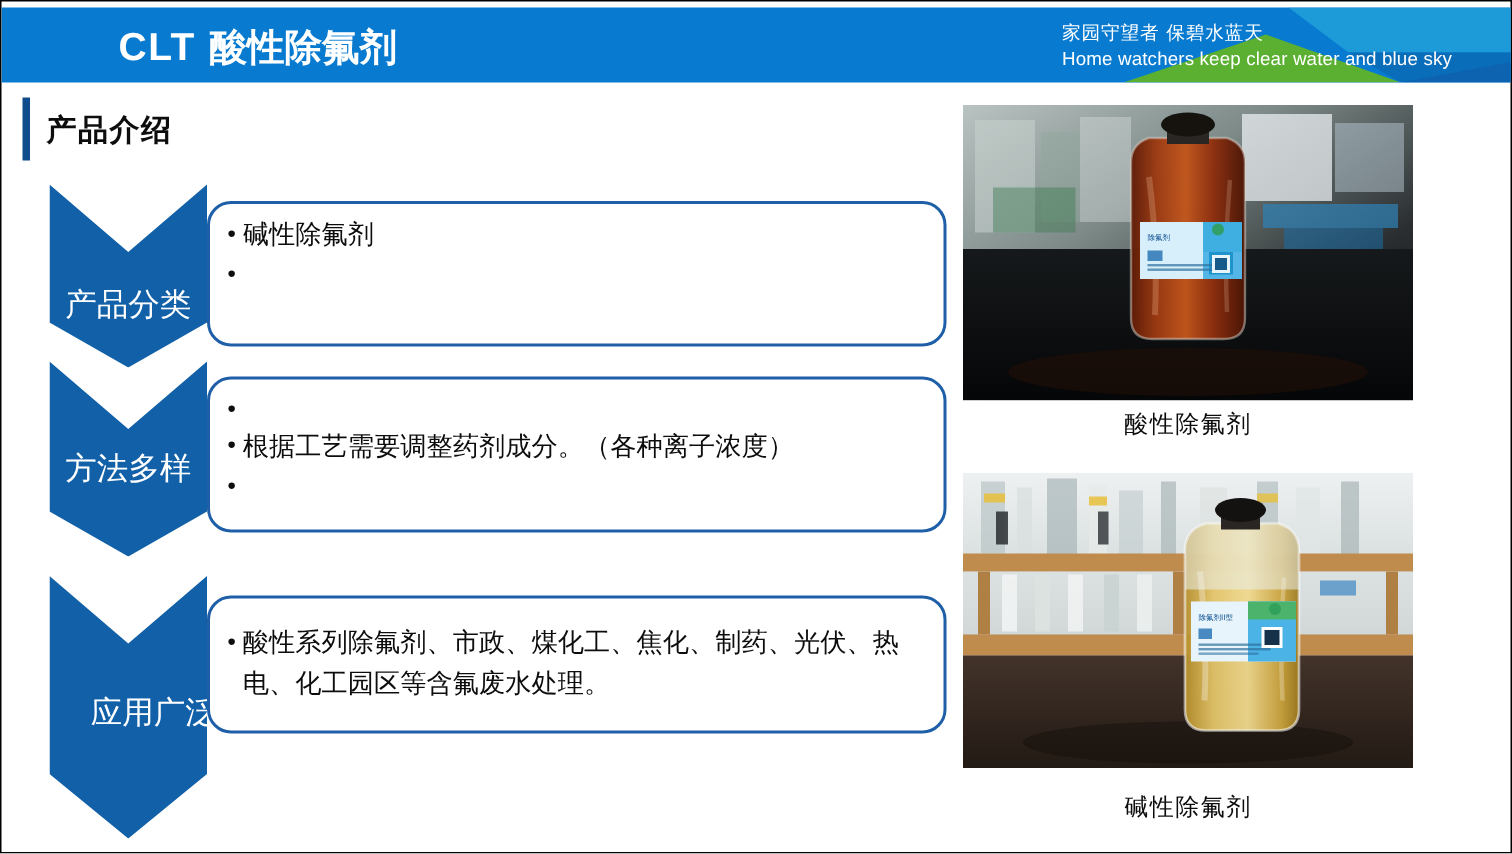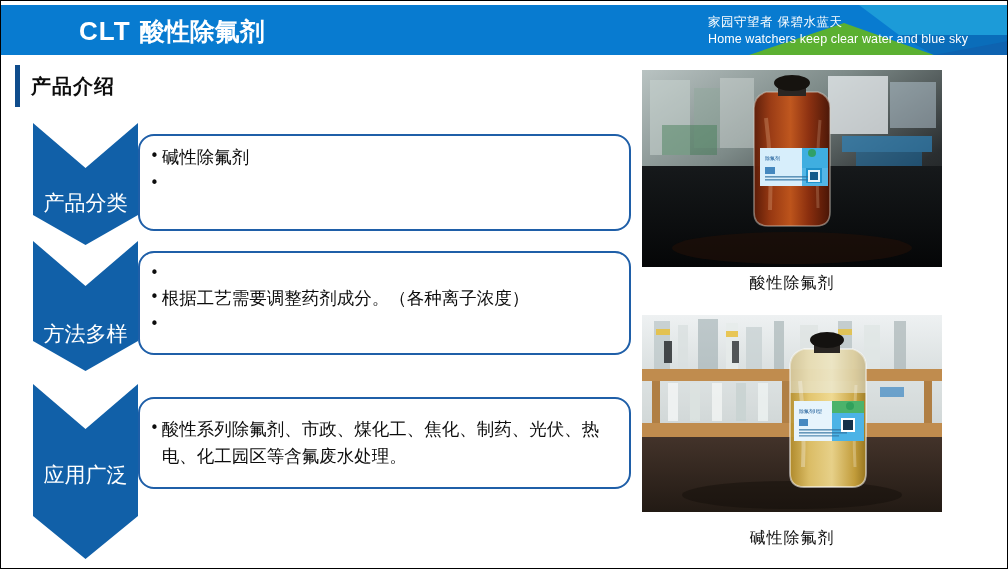--- a/index.html
+++ b/index.html
@@ -201,40 +201,40 @@
     <div class="bullet-line">
       <span class="bullet-dot">•</span>
     </div>
   </div>
 
   <div class="chevron" style="top:240px;height:130px;">
     <svg width="105" height="130" viewBox="0 0 105 130" preserveAspectRatio="none">
       <polygon points="0,0 52.5,45 105,0 105,100 52.5,130 0,100" fill="#1160A8"></polygon>
     </svg>
   </div>
-  <div class="chevron-label" style="top:319px;">方法多样</div>
+  <div class="chevron-label" style="top:297px;">方法多样</div>
   <div class="bubble" style="left:137px; top:250px; width:493px; height:104px;">
     <div class="bullet-line">
       <span class="bullet-dot">•</span>
     </div>
     <div class="bullet-line">
       <span class="bullet-dot">•</span>
       <span>根据工艺需要调整药剂成分。（各种离子浓度）</span>
     </div>
     <div class="bullet-line">
       <span class="bullet-dot">•</span>
     </div>
   </div>
 
   <div class="chevron" style="top:383px;height:175px;">
     <svg width="105" height="175" viewBox="0 0 105 175" preserveAspectRatio="none">
       <polygon points="0,0 52.5,45 105,0 105,132 52.5,175 0,132" fill="#1160A8"></polygon>
     </svg>
   </div>
-  <div class="chevron-label" style="top:460px;">应用广泛</div>
+  <div class="chevron-label" style="top:460px;padding-left:17px;">应用广泛</div>
   <div class="bubble" style="left:137px; top:396px; width:493px; height:92px; display:flex; align-items:center;">
     <div class="bullet-line">
       <span class="bullet-dot">•</span>
       <span>酸性系列除氟剂、市政、煤化工、焦化、制药、光伏、热电、化工园区等含氟废水处理。</span>
     </div>
   </div>
 
   <div class="photo" style="left:641px; top:69px; width:300px; height:197px;">
     <svg class="bottle-svg" viewBox="0 0 300 197" preserveAspectRatio="none">
       <defs>

